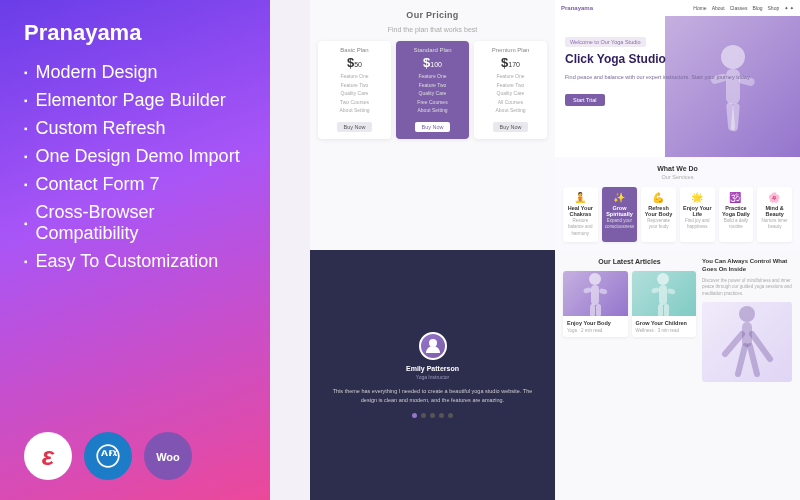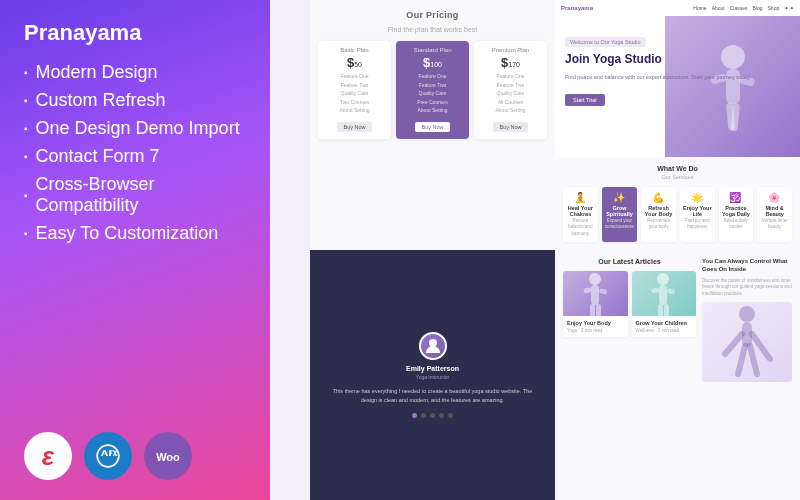--- a/index.html
+++ b/index.html
@@ -516,20 +516,21 @@
     }
   </style>
 </head>
 <body>
 
 <div class="left-panel">
   <div>
     <h1 class="product-title">Pranayama</h1>
     <ul class="feature-list">
     <li>Modern Design</li>
+        <li>Elementor Page Builder</li>
         <li>Custom Refresh</li>
         <li>One Design Demo Import</li>
         <li>Contact Form 7</li>
         <li>Cross-Browser Compatibility</li>
         <li>Easy To Customization</li>
       </ul>
   </div>
   <div class="badge-row">
     <div class="badge badge-elementor">
       <span class="e-icon">ε</span>
@@ -585,21 +586,21 @@
         <span>Classes</span>
         <span>Blog</span>
         <span>Shop</span>
         <span>✦ ✦</span>
       </div>
     </div>
 
     <div class="hero-content">
       <div class="hero-text-area">
         <div class="hero-tag">Welcome to Our Yoga Studio</div>
-        <div class="hero-title">Join Yoga Studio</div>
+        <div class="hero-title">Click Yoga Studio</div>
         <div class="hero-subtitle">Find peace and balance with our expert instructors. Start your journey today.</div>
         <button class="hero-btn">Start Trial</button>
       </div>
       <div class="hero-image-placeholder">
         <svg width="70" height="100" viewBox="0 0 70 100" fill="none">
           <ellipse cx="35" cy="20" rx="12" ry="12" fill="rgba(255,255,255,0.5)"></ellipse>
           <rect x="28" y="32" width="14" height="35" rx="6" fill="rgba(255,255,255,0.4)"></rect>
           <rect x="12" y="40" width="16" height="8" rx="4" fill="rgba(255,255,255,0.35)" transform="rotate(-15 12 40)"></rect>
           <rect x="42" y="38" width="16" height="8" rx="4" fill="rgba(255,255,255,0.35)" transform="rotate(15 42 38)"></rect>
           <rect x="28" y="66" width="7" height="28" rx="4" fill="rgba(255,255,255,0.4)" transform="rotate(-5 28 66)"></rect>

